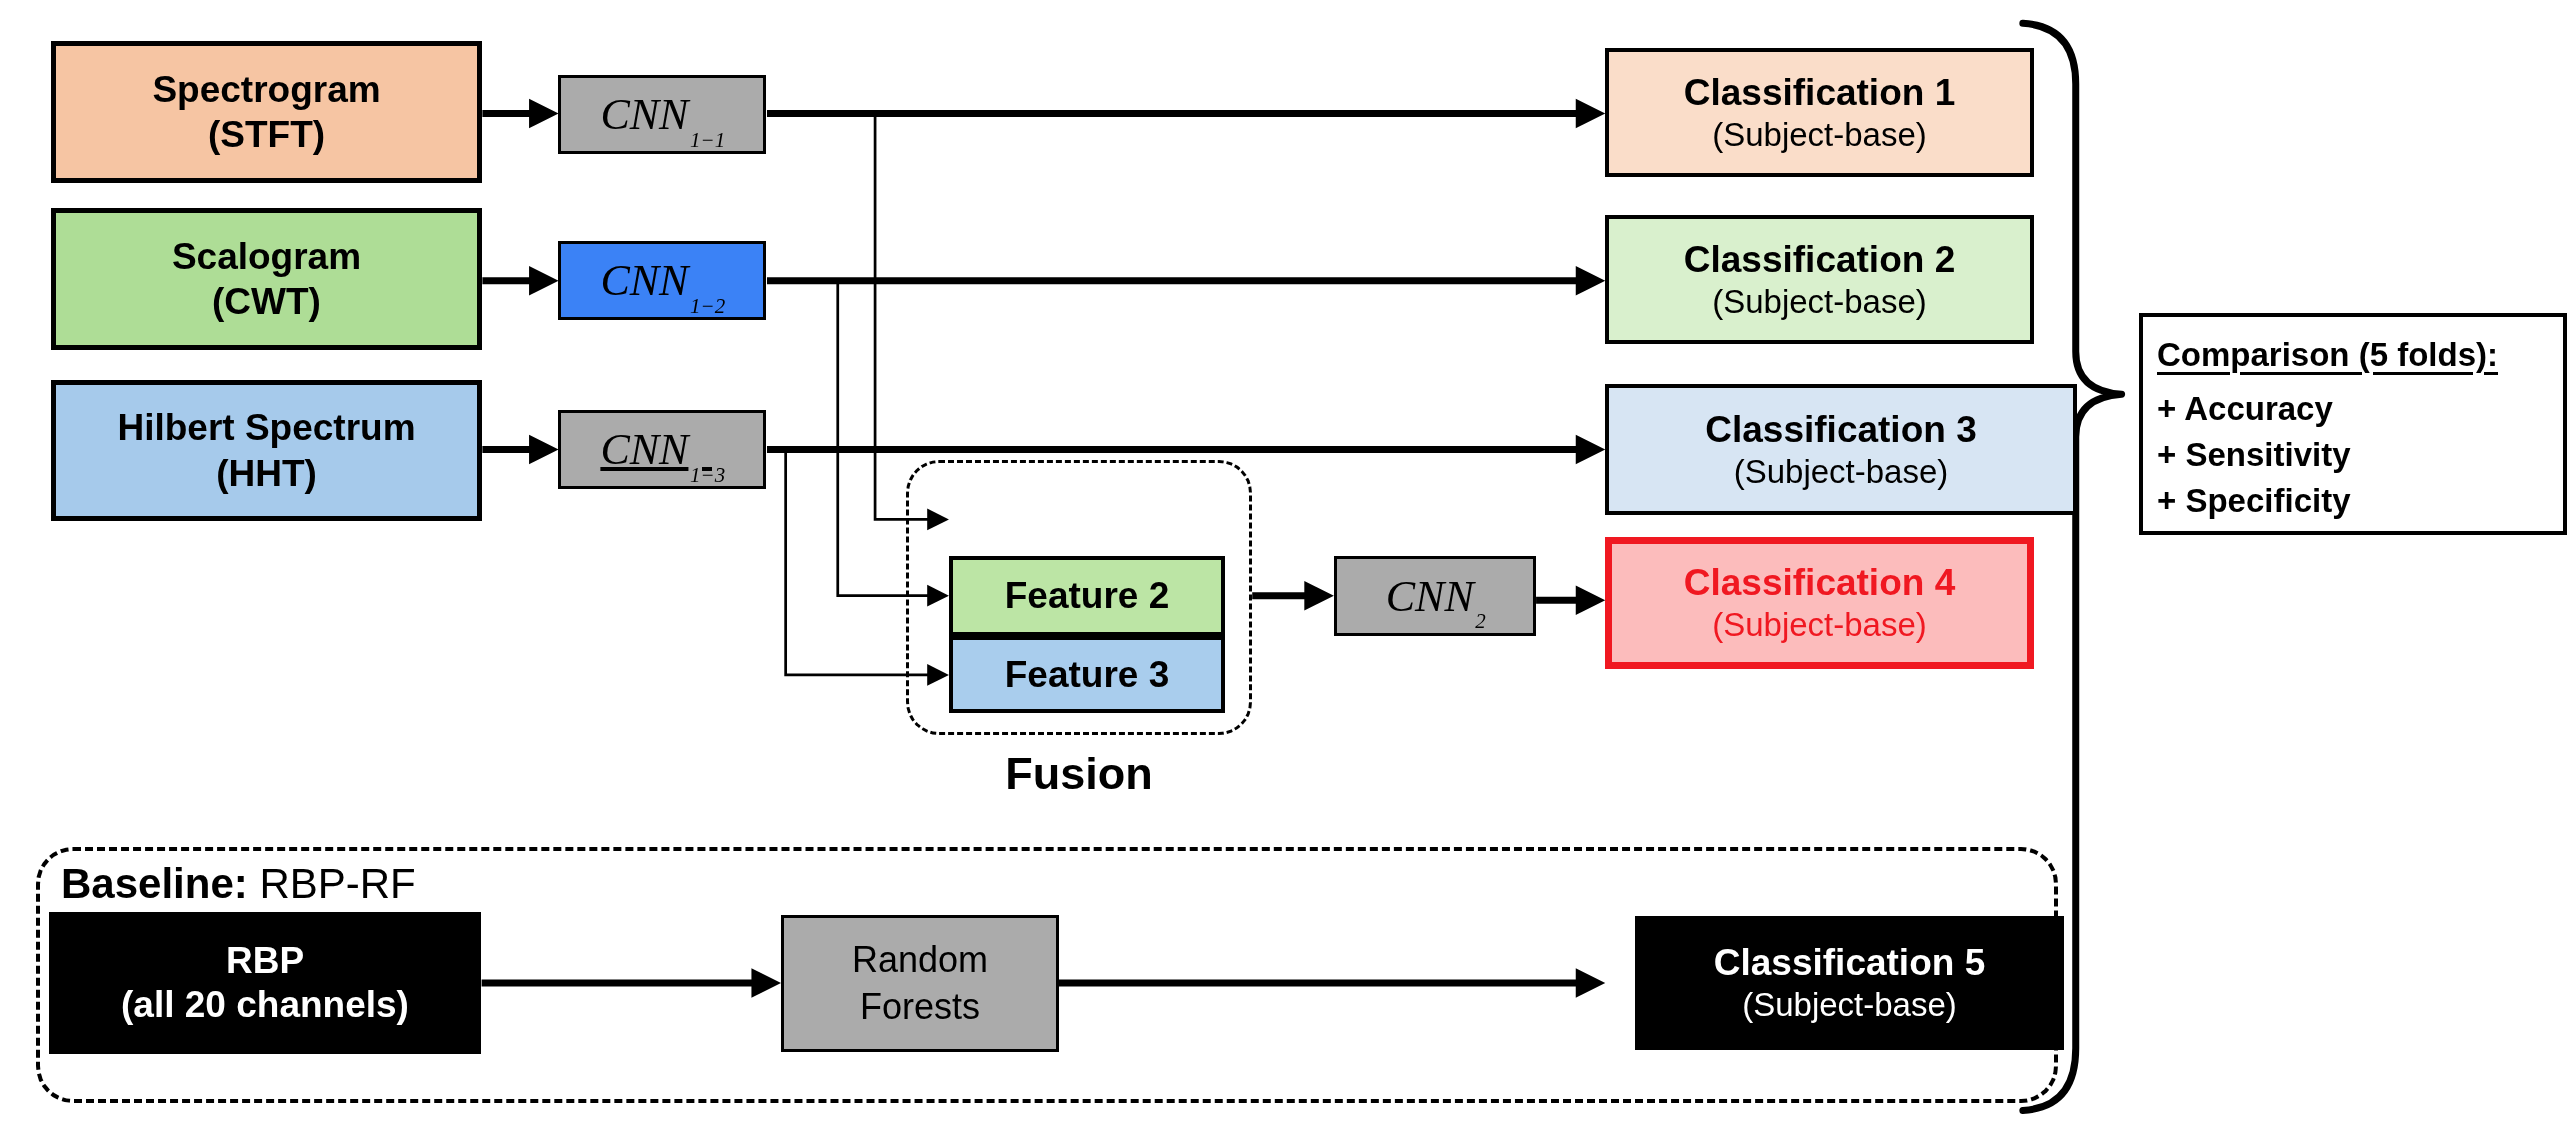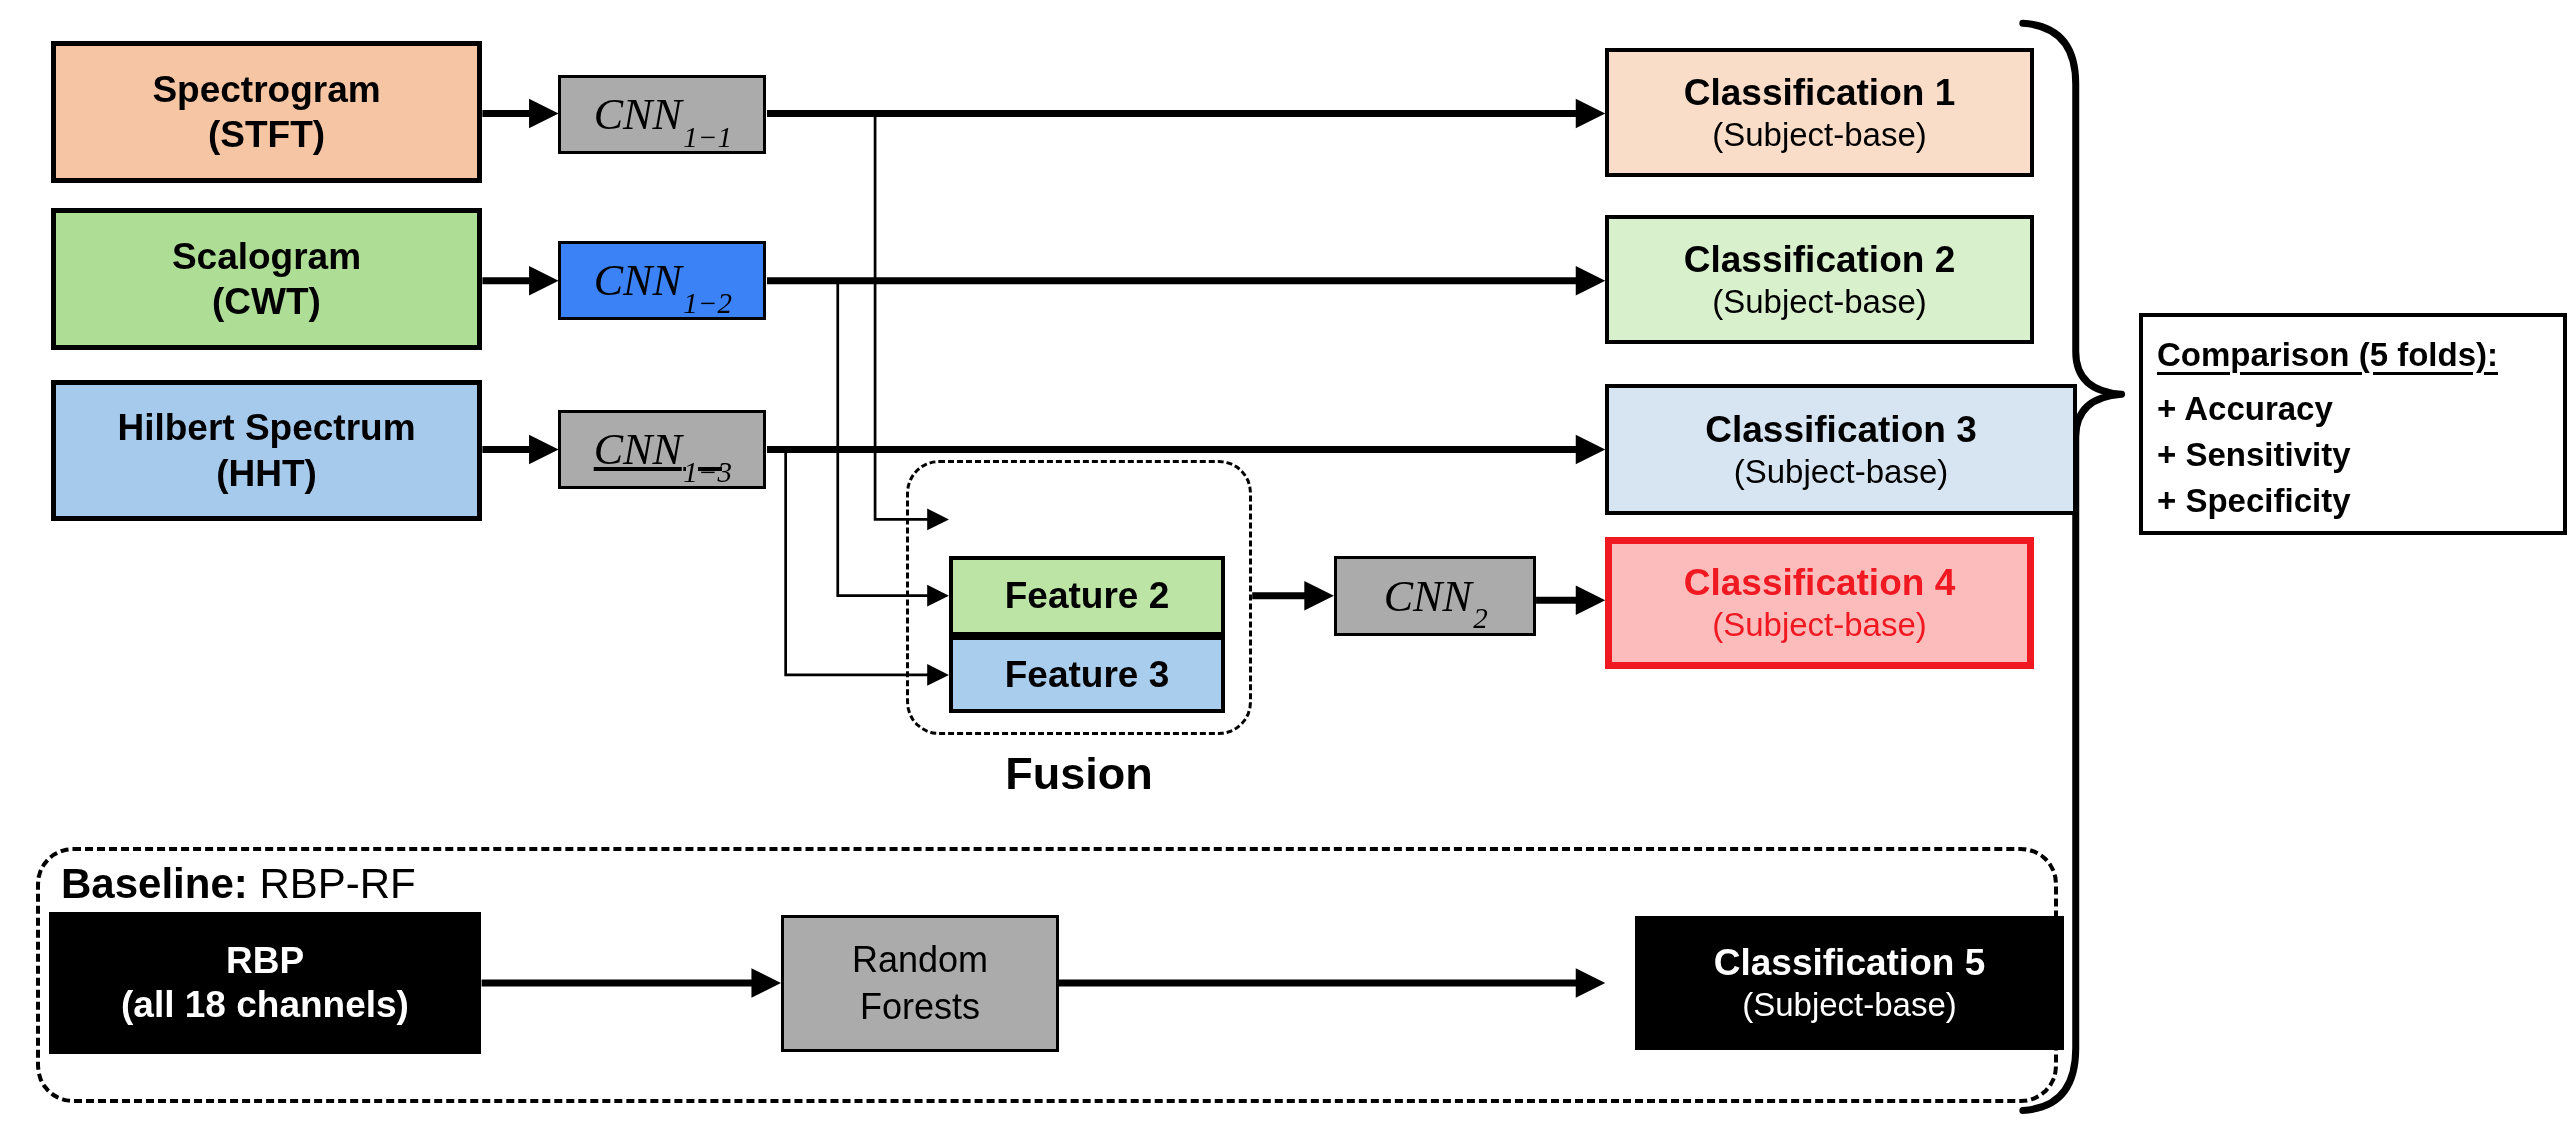--- a/index.html
+++ b/index.html
@@ -16,21 +16,21 @@
     text-align:center;border:5.4px solid #000;color:#000;
   }
   .input-box .l1{font-weight:bold;font-size:37px;line-height:1.22;}
   .input-box .l2{font-weight:bold;font-size:37px;line-height:1.22;}
   .cnn-box{
     display:flex;align-items:center;justify-content:center;text-align:center;
     border:3.1px solid #000;
     font-family:"Liberation Serif",serif;font-style:italic;
     font-size:44px;color:#000;
   }
-  .cnn-box sub{font-size:29px;font-style:italic;line-height:0;position:relative;top:7.8px;left:1.6px;}
+  .cnn-box sub{font-size:21px;font-style:italic;line-height:0;position:relative;top:7.8px;left:1.6px;}
   .feature-box{border:4.7px solid #000;font-weight:bold;font-size:37px;}
   .class-box{border:4.7px solid #000;}
   .class-box .l1{font-weight:bold;font-size:37px;line-height:1.2;}
   .class-box .l2{font-weight:normal;font-size:33px;line-height:1.2;}
   .dashed-container{border:3.9px dashed #000;border-radius:33px;background:transparent;}
   .baseline-container{border:4.7px dashed #000;border-radius:37px;background:transparent;}
   .fusion-label{font-weight:bold;font-size:45px;text-align:center;color:#000;}
   .baseline-label{font-size:42px;color:#000;white-space:nowrap;}
   .baseline-label .b{font-weight:bold;}
   .comparison-box{border:4.7px solid #000;background:#fff;padding:18.7px 6.2px 0 14px;color:#000;}
@@ -139,21 +139,21 @@
     <span class="l1">Classification 4</span>
     <span class="l2">(Subject-base)</span>
   </div>
 
   <div class="abs baseline-container" style="left:36px;top:847px;width:2022px;height:256px;z-index:2;"></div>
   <div class="abs baseline-label" style="left:61px;top:860px;z-index:3;">
     <span class="b">Baseline:</span><span> RBP-RF</span>
   </div>
   <div class="abs box class-box" style="left: 49px; top: 912px; width: 432px; height: 142px; z-index: 3; background-color: rgb(0, 0, 0); color: rgb(255, 255, 255);">
     <span class="l1">RBP</span>
-    <span class="l1">(all 18 channels)</span>
+    <span class="l1">(all 20 channels)</span>
   </div>
   <div class="abs box" style="left: 781px; top: 915px; width: 278px; height: 137px; border-width: 3.1px; font-size: 36px; font-weight: normal; line-height: 1.3; z-index: 3; background-color: rgb(171, 171, 171);">
     <span>Random</span>
     <span>Forests</span>
   </div>
   <div class="abs box class-box" style="left: 1605px; top: 916px; width: 429px; height: 134px; z-index: 3; background-color: rgb(0, 0, 0); color: rgb(255, 255, 255); margin-left: 30px;">
     <span class="l1">Classification 5</span>
     <span class="l2">(Subject-base)</span>
   </div>
 

